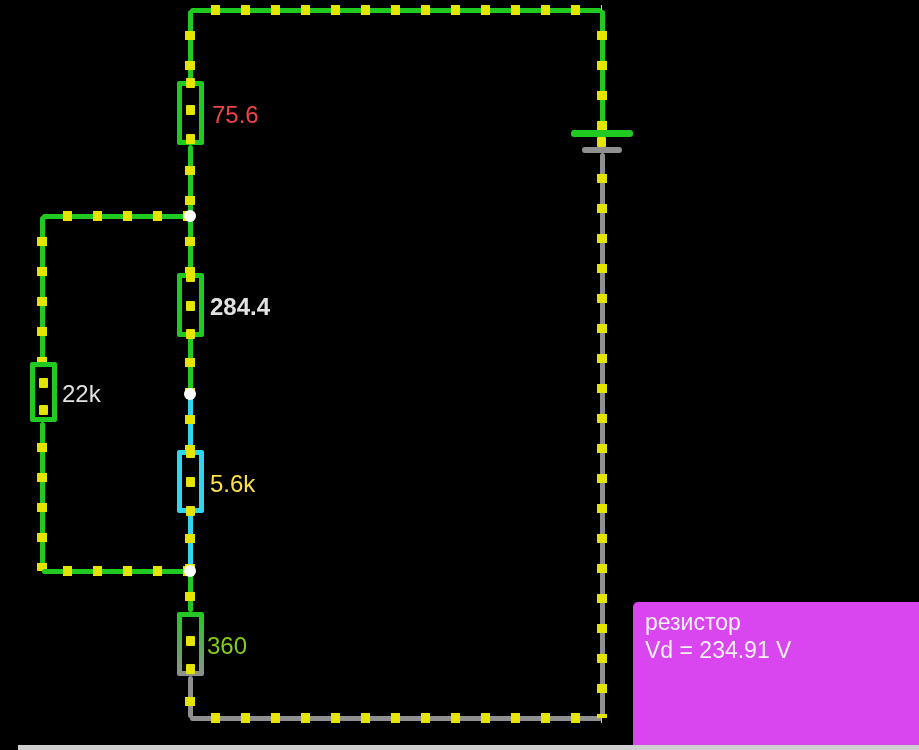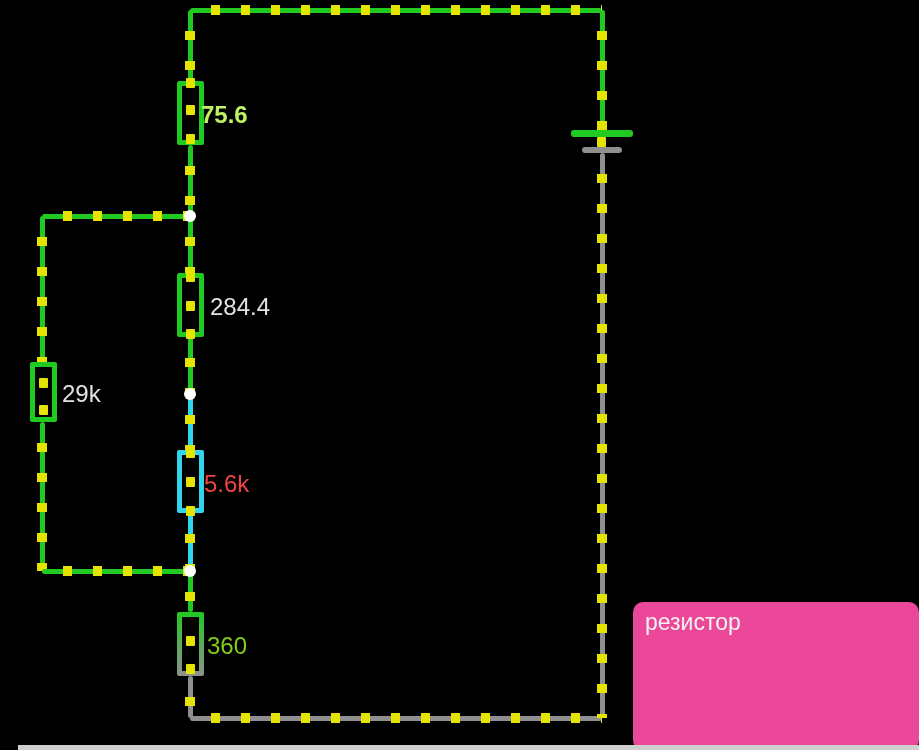--- a/index.html
+++ b/index.html
@@ -20,22 +20,23 @@
     position:absolute;left:633px;top:602px;right:0;bottom:0;
     border-radius:5px 0 0 0;padding:7px 8px 0 12px;
     font-size:23px;line-height:27.5px;white-space:nowrap;
   }
   .bottom-bar{position:absolute;left:18px;right:0;bottom:0;height:5px;}
 </style>
 </head>
 <body>
 
 <div id="stage" style="background: rgb(0, 0, 0);">
-  <div class="info-panel" style="background: #ec4899; color: rgb(242, 242, 242); border-radius: 10px;">
+  <div class="info-panel" style="background: #d946ef; color: rgb(242, 242, 242);">
     <div>резистор</div>
+    <div>Vd = 234.91 V</div>
   </div>
   <div class="bottom-bar" style="background: rgb(207, 207, 207);"></div>
 <div class="wire" style="left: 190px; top: 7.5px; width: 412px; height: 5px; background: rgb(32, 202, 32);"></div>
     <div class="dash-strip" style="left: 190px; top: 5px; width: 412px; height: 10px; background-image: repeating-linear-gradient(90deg, transparent 0px, transparent 21px, rgb(228, 228, 0) 21px, rgb(228, 228, 0) 30px);"></div>
     <div class="wire" style="left: 187.5px; top: 10px; width: 5px; height: 71px; background: rgb(32, 202, 32);"></div>
     <div class="dash-strip" style="left: 185px; top: 10px; width: 10px; height: 71px; background-image: repeating-linear-gradient(transparent 0px, transparent 21px, rgb(228, 228, 0) 21px, rgb(228, 228, 0) 30px);"></div>
     <div class="wire" style="left: 187.5px; top: 145px; width: 5px; height: 71px; background: rgb(32, 202, 32);"></div>
     <div class="dash-strip" style="left: 185px; top: 145px; width: 10px; height: 71px; background-image: repeating-linear-gradient(transparent 0px, transparent 21px, rgb(228, 228, 0) 21px, rgb(228, 228, 0) 30px);"></div>
     <div class="wire" style="left: 187.5px; top: 216px; width: 5px; height: 57px; background: rgb(32, 202, 32);"></div>
     <div class="dash-strip" style="left: 185px; top: 216px; width: 10px; height: 57px; background-image: repeating-linear-gradient(transparent 0px, transparent 21px, rgb(228, 228, 0) 21px, rgb(228, 228, 0) 30px);"></div>
@@ -65,43 +66,43 @@
     <div class="dash-strip" style="left: 42px; top: 566px; width: 148px; height: 10px; background-image: repeating-linear-gradient(90deg, transparent 0px, transparent 21px, rgb(228, 228, 0) 21px, rgb(228, 228, 0) 30px);"></div>
     <div class="plate" style="left: 571px; top: 130px; width: 62px; height: 7px; background: rgb(32, 202, 32);"></div>
     <div class="plate" style="left: 582px; top: 147px; width: 40px; height: 6px; background: rgb(143, 143, 143);"></div>
     <div class="rdash" style="left: 597px; top: 137px; width: 9px; height: 10px; background: rgb(228, 228, 0);"></div>
     <div class="rbox" style="left: 176.5px; top: 81px; width: 27px; height: 64px; background: rgb(32, 202, 32);">
       <div class="rbox-inner"></div>
     </div>
     <div class="rdash" style="left: 185.5px; top: 78px; width: 9px; height: 10px; background: rgb(228, 228, 0);"></div>
     <div class="rdash" style="left: 185.5px; top: 105px; width: 9px; height: 10px; background: rgb(228, 228, 0);"></div>
     <div class="rdash" style="left: 185.5px; top: 134px; width: 9px; height: 10px; background: rgb(228, 228, 0);"></div>
-    <div class="rlabel" style="left: 201px; top: 115px; color: #bef264; font-weight: bold;">75.6</div>
+    <div class="rlabel" style="left: 212px; top: 115px; color: #ef4444;">75.6</div>
     <div class="rbox" style="left: 176.5px; top: 273px; width: 27px; height: 64px; background: rgb(32, 202, 32);">
       <div class="rbox-inner"></div>
     </div>
     <div class="rdash" style="left: 185.5px; top: 272px; width: 9px; height: 10px; background: rgb(228, 228, 0);"></div>
     <div class="rdash" style="left: 185.5px; top: 301px; width: 9px; height: 10px; background: rgb(228, 228, 0);"></div>
     <div class="rdash" style="left: 185.5px; top: 329px; width: 9px; height: 10px; background: rgb(228, 228, 0);"></div>
-    <div class="rlabel" style="left: 210px; top: 307px; color: rgb(226, 226, 226);">284.4</div>
+    <div class="rlabel" style="left: 210px; top: 307px; color: rgb(226, 226, 226); font-weight: bold;">284.4</div>
     <div class="rbox" style="left: 176.5px; top: 450px; width: 27px; height: 63px; background: rgb(47, 214, 236);">
       <div class="rbox-inner"></div>
     </div>
     <div class="rdash" style="left: 185.5px; top: 448px; width: 9px; height: 10px; background: rgb(228, 228, 0);"></div>
     <div class="rdash" style="left: 185.5px; top: 477px; width: 9px; height: 10px; background: rgb(228, 228, 0);"></div>
     <div class="rdash" style="left: 185.5px; top: 506px; width: 9px; height: 10px; background: rgb(228, 228, 0);"></div>
-    <div class="rlabel" style="left: 204px; top: 483.5px; color: #ef4444;">5.6k</div>
+    <div class="rlabel" style="left: 210px; top: 483.5px; color: #fde047;">5.6k</div>
     <div class="rbox" style="left: 176.5px; top: 612px; width: 27px; height: 64px; background: linear-gradient(rgb(32, 202, 32), rgb(143, 143, 143));">
       <div class="rbox-inner"></div>
     </div>
     <div class="rdash" style="left: 185.5px; top: 636px; width: 9px; height: 10px; background: rgb(228, 228, 0);"></div>
     <div class="rdash" style="left: 185.5px; top: 664px; width: 9px; height: 10px; background: rgb(228, 228, 0);"></div>
     <div class="rlabel" style="left: 207px; top: 646px; color: #84cc16;">360</div>
     <div class="rbox" style="left: 29.5px; top: 362px; width: 27px; height: 60px; background: rgb(32, 202, 32);">
       <div class="rbox-inner"></div>
     </div>
     <div class="rdash" style="left: 38.5px; top: 378px; width: 9px; height: 10px; background: rgb(228, 228, 0);"></div>
     <div class="rdash" style="left: 38.5px; top: 405px; width: 9px; height: 10px; background: rgb(228, 228, 0);"></div>
-    <div class="rlabel" style="left: 62px; top: 394px; color: rgb(226, 226, 226);">29k</div>
+    <div class="rlabel" style="left: 62px; top: 394px; color: rgb(226, 226, 226);">22k</div>
     <div class="junction" style="left: 184px; top: 210px; background: rgb(255, 255, 255);"></div>
     <div class="junction" style="left: 184px; top: 388px; background: rgb(255, 255, 255);"></div>
     <div class="junction" style="left: 184px; top: 565px; background: rgb(255, 255, 255);"></div>
   </div>
 
 </body></html>

